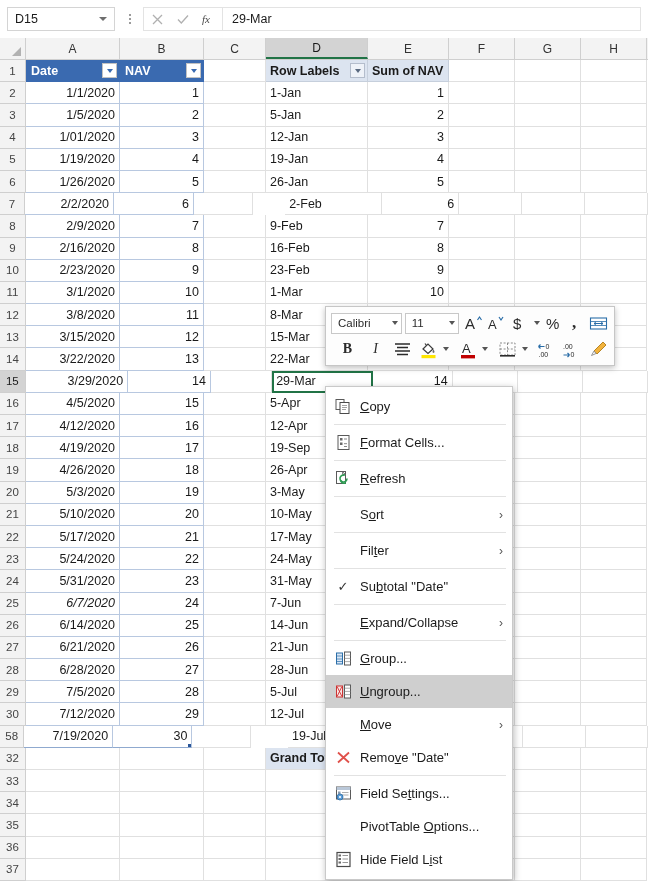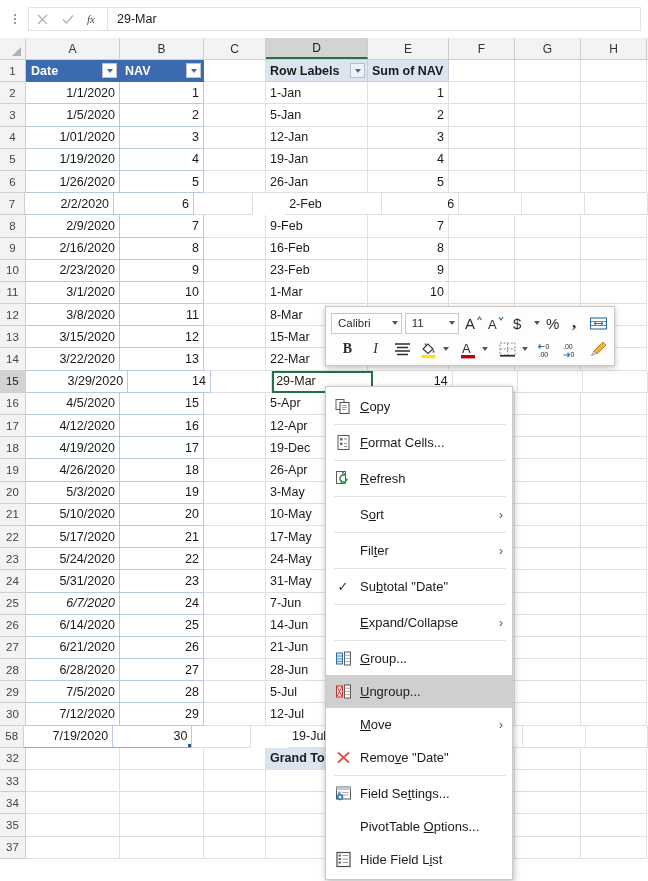--- a/index.html
+++ b/index.html
@@ -187,20 +187,24 @@
   .ctx-check { font-size: 13px; color: #333; }
 
   .icon-box { display: block; }
 </style>
 </head>
 <body>
 
 <div id="app">
 
   <div class="formula-row">
+    <div class="name-box">
+      <span class="nb-text">D15</span>
+      <span class="nb-caret"></span>
+    </div>
     <div class="fbar-dots">
         <i></i>
         <i></i>
         <i></i>
       </div>
     <div class="fbar-btns">
       <div class="fbtn">
         <svg width="11" height="11" viewBox="0 0 11 11" class="icon-box">
             <path d="M1 1 L10 10 M10 1 L1 10" stroke="#b0b0b0" stroke-width="1.3" fill="none"></path>
           </svg>
@@ -565,21 +569,21 @@
         <div class="row">
           <div class="rowhead">18</div>
           <div class="cell tbl-body num" style="width: 94px;">
             <span>4/19/2020</span>
           </div>
           <div class="cell tbl-body num" style="width: 84px;">
             <span>17</span>
           </div>
           <div class="cell " style="width: 62px;"></div>
           <div class="cell " style="width: 102px;">
-            <span>19-Dec</span>
+            <span>19-Sep</span>
           </div>
           <div class="cell num" style="width: 81px;">
             <span>17</span>
           </div>
           <div class="cell " style="width: 66px;"></div>
           <div class="cell " style="width: 66px;"></div>
           <div class="cell " style="width: 66px;"></div>
         </div>
         <div class="row">
           <div class="rowhead">19</div>
@@ -861,20 +865,31 @@
           <div class="cell " style="width: 84px;"></div>
           <div class="cell " style="width: 62px;"></div>
           <div class="cell " style="width: 102px;"></div>
           <div class="cell " style="width: 81px;"></div>
           <div class="cell " style="width: 66px;"></div>
           <div class="cell " style="width: 66px;"></div>
           <div class="cell " style="width: 66px;"></div>
         </div>
         <div class="row">
           <div class="rowhead">35</div>
+          <div class="cell " style="width: 94px;"></div>
+          <div class="cell " style="width: 84px;"></div>
+          <div class="cell " style="width: 62px;"></div>
+          <div class="cell " style="width: 102px;"></div>
+          <div class="cell " style="width: 81px;"></div>
+          <div class="cell " style="width: 66px;"></div>
+          <div class="cell " style="width: 66px;"></div>
+          <div class="cell " style="width: 66px;"></div>
+        </div>
+        <div class="row">
+          <div class="rowhead">36</div>
           <div class="cell " style="width: 94px;"></div>
           <div class="cell " style="width: 84px;"></div>
           <div class="cell " style="width: 62px;"></div>
           <div class="cell " style="width: 102px;"></div>
           <div class="cell " style="width: 81px;"></div>
           <div class="cell " style="width: 66px;"></div>
           <div class="cell " style="width: 66px;"></div>
           <div class="cell " style="width: 66px;"></div>
         </div>
         <div class="row">

